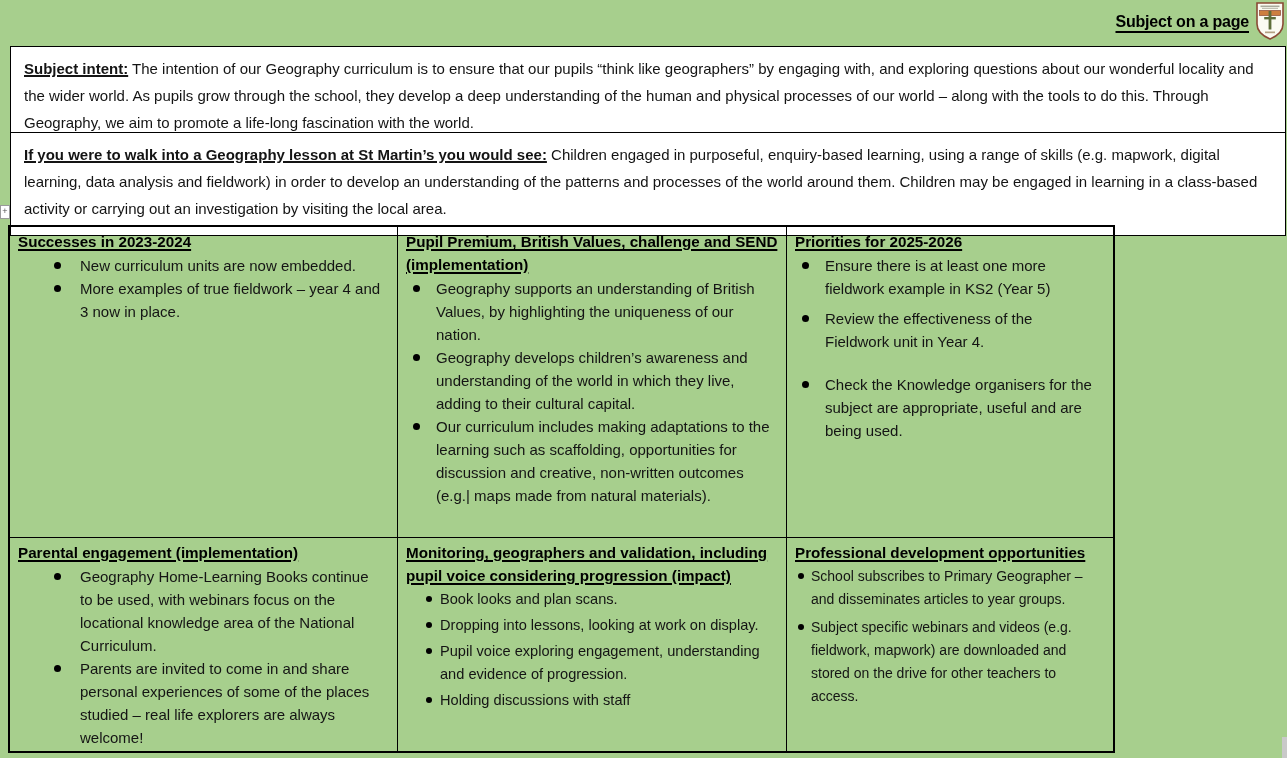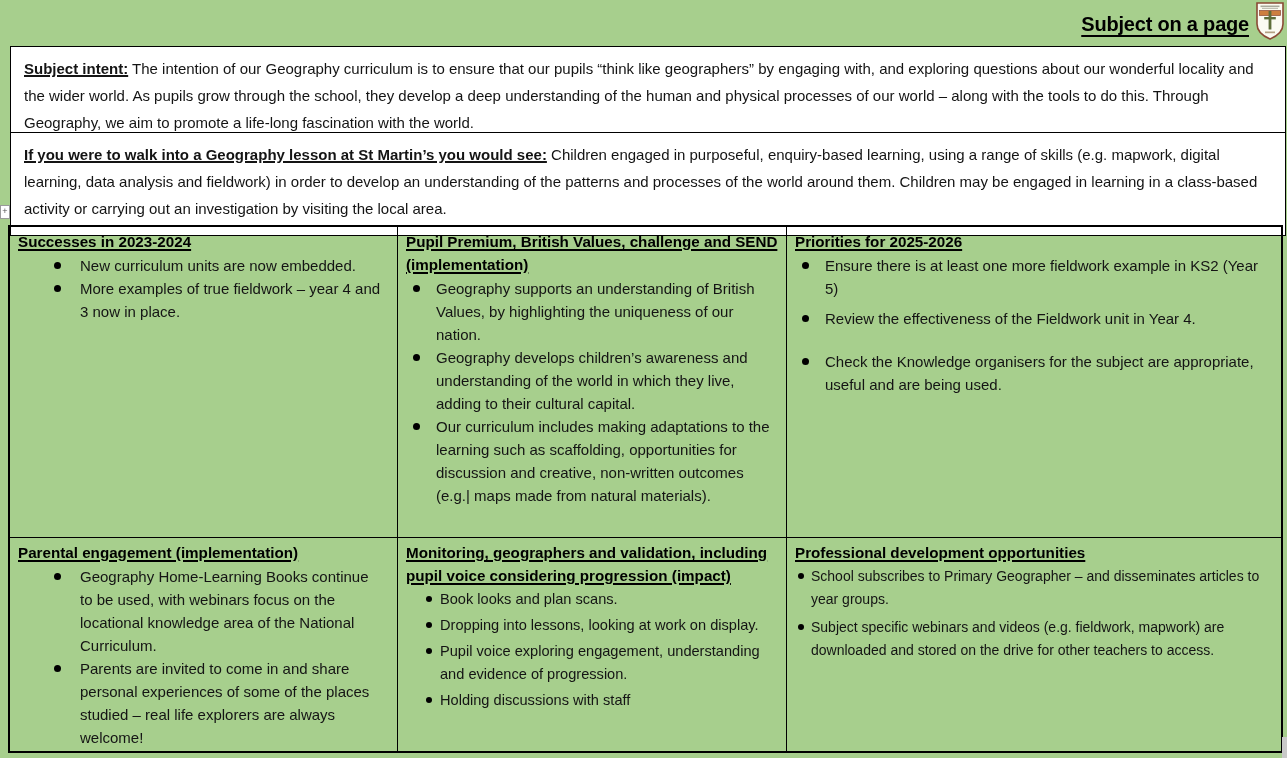--- a/index.html
+++ b/index.html
@@ -8,21 +8,21 @@
     background:#a7cf8d;
     font-family:"Liberation Sans", sans-serif;
     color:#141414;
     position:relative;
     overflow:hidden;
   }
 
   
   .page-title {
     position:absolute; top:13px; right:38px;
-    font-size:20px; font-weight:bold; color:#000;
+    font-size:16px; font-weight:bold; color:#000;
     text-decoration:underline; text-decoration-thickness:2px; text-underline-offset:4px;
     letter-spacing:-0.2px; margin:0;
   }
   .crest { position:absolute; top:2px; right:3px; }
 
   
   .intro {
     position:absolute; left:10px; width:1276px;
     background:#ffffff; border:1.7px solid #000; box-sizing:border-box;
     padding:8px 13px; font-size:15px; line-height:27px; overflow:hidden;
@@ -35,21 +35,21 @@
   
   .table-handle {
     position:absolute; left:0; top:205px; width:10px; height:14px;
     background:#fff; border:1px solid #9a9a9a; box-sizing:border-box;
     color:#555; font-size:9px; line-height:11px; text-align:center;
   }
   .table-handle::before { content:"+"; }
 
   
   .grid {
-    position:absolute; left:8px; top:225px; width:1275px; height:528px;
+    position:absolute; left:8px; top:225px; width:1107px; height:528px;
     box-sizing:border-box; border:2px solid #000;
     display:grid;
     grid-template-columns:388px 389px 1fr;
     grid-template-rows:311px 1fr;
   }
   .cell {
     box-sizing:border-box; padding:3px 8px; overflow:hidden;
     border-right:1.8px solid #000; border-bottom:1.8px solid #000;
   }
   .cell.last-col { border-right:none; }

